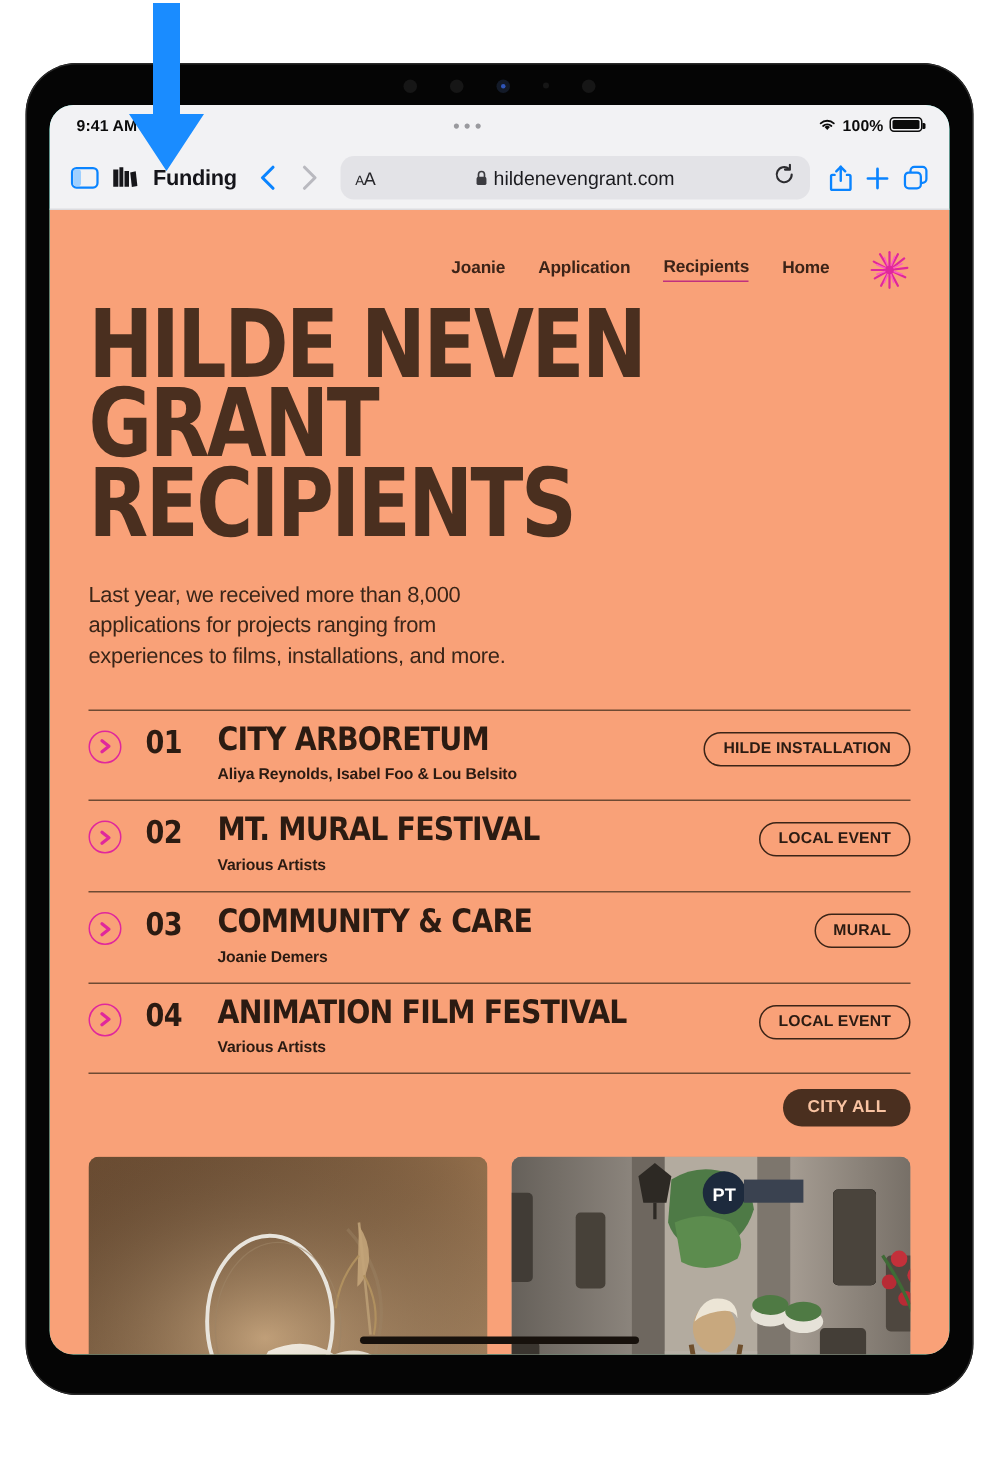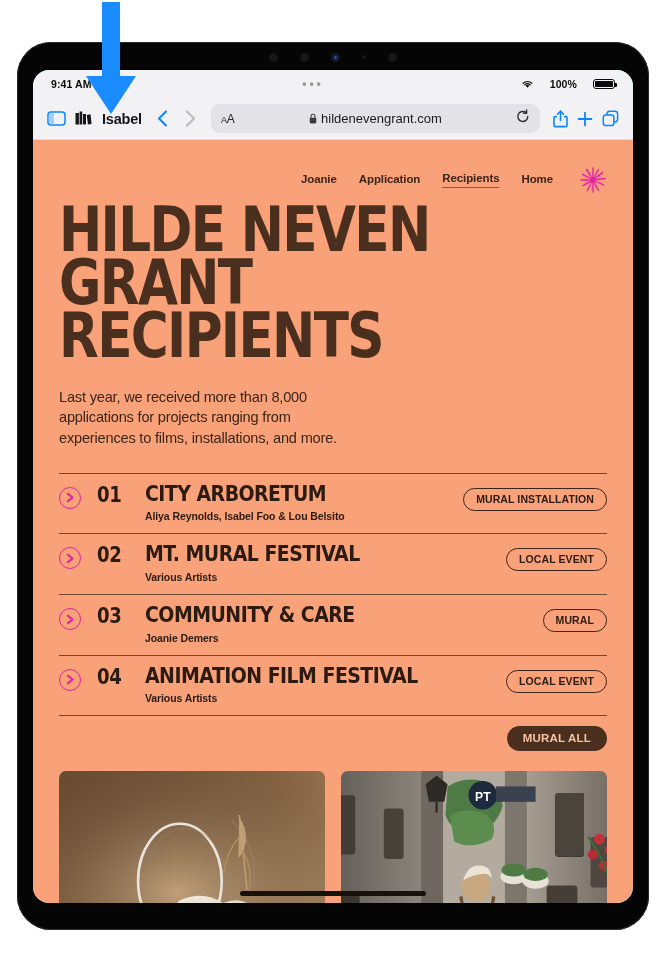--- a/index.html
+++ b/index.html
@@ -42,21 +42,21 @@
   
   #statusbar {
     height:28px; display:flex; align-items:center;
     padding:0 18px; background:#f2f2f4;
     font-size:10.5px; font-weight:bold; color:#0b0b0b;
     letter-spacing:.1px;
   }
   #status-time { width:70px; }
   #status-center { flex:1; text-align:center; color:#9a9a9e;
      letter-spacing:3px; font-size:12px; line-height:6px; }
-  #status-right { display:flex; align-items:center; gap:16px; justify-content:flex-end; width:110px;}
+  #status-right { display:flex; gap:4px; justify-content:flex-end; width:110px;}
   .wifi { width:13px; height:10px; }
   .batt { width:22px; height:10px; border:1.3px solid #0b0b0b;
      border-radius:3px; position:relative; padding:1.3px; }
   .batt i { display:block; height:100%; width:100%; background:#0b0b0b; border-radius:1px;}
   .batt::after{ content:""; position:absolute; right:-3px; top:3px;
      width:1.8px; height:4px; background:#0b0b0b; border-radius:0 1px 1px 0;}
 
   
   #toolbar {
     height:42px; background:#f2f2f4; display:flex;
@@ -214,21 +214,21 @@
 
       <span class="tb-icon">
         <svg width="17" height="15" viewBox="0 0 17 15">
           <rect x="0.5" y="2" width="3.4" height="11.5" fill="#16161a"></rect>
           <rect x="4.6" y="0.5" width="2.6" height="13" fill="#16161a"></rect>
           <rect x="8" y="3" width="3" height="10.5" fill="#16161a"></rect>
           <path d="M11.8 4 L15.5 3.2 L16.6 13 L12.9 13.6 Z" fill="#16161a"></path>
         </svg>
       </span>
 
-      <span id="tabgroup-name">Isabel</span>
+      <span id="tabgroup-name">Funding</span>
 
       <span class="tb-icon" style="margin-left:6px">
         <svg width="11" height="17" viewBox="0 0 11 17">
             <path d="M9 1.5 L2 8.5 L9 15.5" fill="none" stroke="#0a84ff" stroke-width="2.1" stroke-linecap="round" stroke-linejoin="round"></path>
           </svg>
       </span>
       <span class="tb-icon" style="margin-left:8px;margin-right:2px">
         <svg width="11" height="17" viewBox="0 0 11 17">
             <path d="M2 1.5 L9 8.5 L2 15.5" fill="none" stroke="#b9b9bf" stroke-width="2.1" stroke-linecap="round" stroke-linejoin="round"></path>
           </svg>
@@ -325,21 +325,21 @@
           <span class="rec-arrow">
             <svg width="11" height="11" viewBox="0 0 11 11">
                 <path d="M3 1.8 L7.6 5.5 L3 9.2" fill="none" stroke="#e0279c" stroke-width="2.2" stroke-linecap="round" stroke-linejoin="round"></path>
               </svg>
           </span>
           <span class="rec-num">01</span>
           <div class="rec-body">
             <div class="rec-title">CITY ARBORETUM</div>
             <div class="rec-artists">Aliya Reynolds, Isabel Foo &amp; Lou Belsito</div>
           </div>
-          <span class="rec-tag">MURAL INSTALLATION</span>
+          <span class="rec-tag">HILDE INSTALLATION</span>
         </div>
 
         <div class="rec-row">
           <span class="rec-arrow">
             <svg width="11" height="11" viewBox="0 0 11 11">
                 <path d="M3 1.8 L7.6 5.5 L3 9.2" fill="none" stroke="#e0279c" stroke-width="2.2" stroke-linecap="round" stroke-linejoin="round"></path>
               </svg>
           </span>
           <span class="rec-num">02</span>
           <div class="rec-body">
@@ -371,21 +371,21 @@
           </span>
           <span class="rec-num">04</span>
           <div class="rec-body">
             <div class="rec-title">ANIMATION FILM FESTIVAL</div>
             <div class="rec-artists">Various Artists</div>
           </div>
           <span class="rec-tag">LOCAL EVENT</span>
         </div>
 
         <div id="viewall-wrap">
-          <a id="viewall">MURAL ALL</a>
+          <a id="viewall">CITY ALL</a>
         </div>
       </section>
 
       <section id="gallery">
 
         <div class="card">
           <svg viewBox="0 0 280 200" preserveAspectRatio="xMidYMid slice">
             <defs>
               <linearGradient id="bgwall" x1="0" y1="0" x2="1" y2="1">
                 <stop offset="0" stop-color="#6a4b31"></stop>

